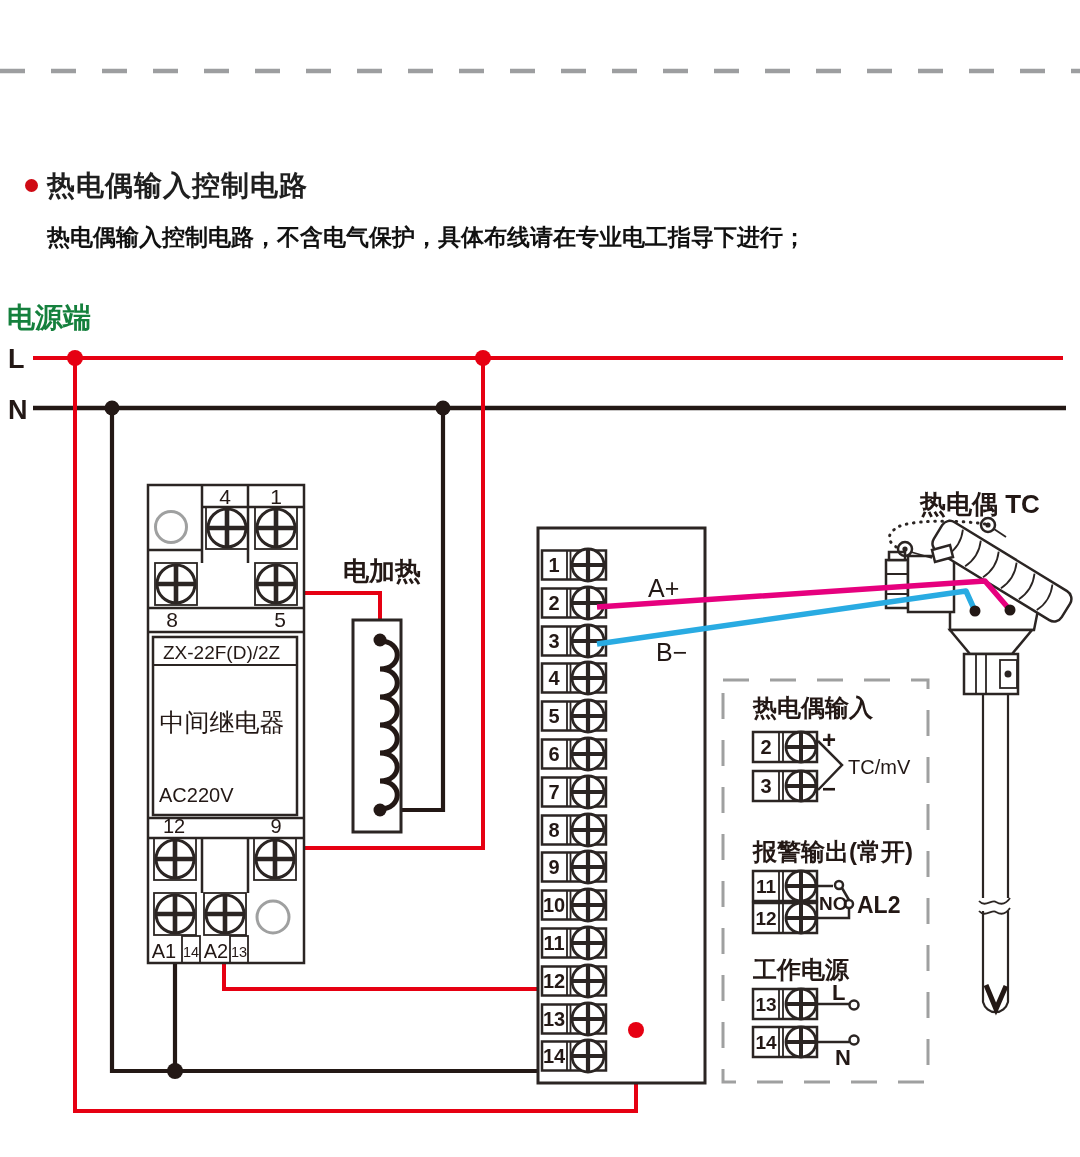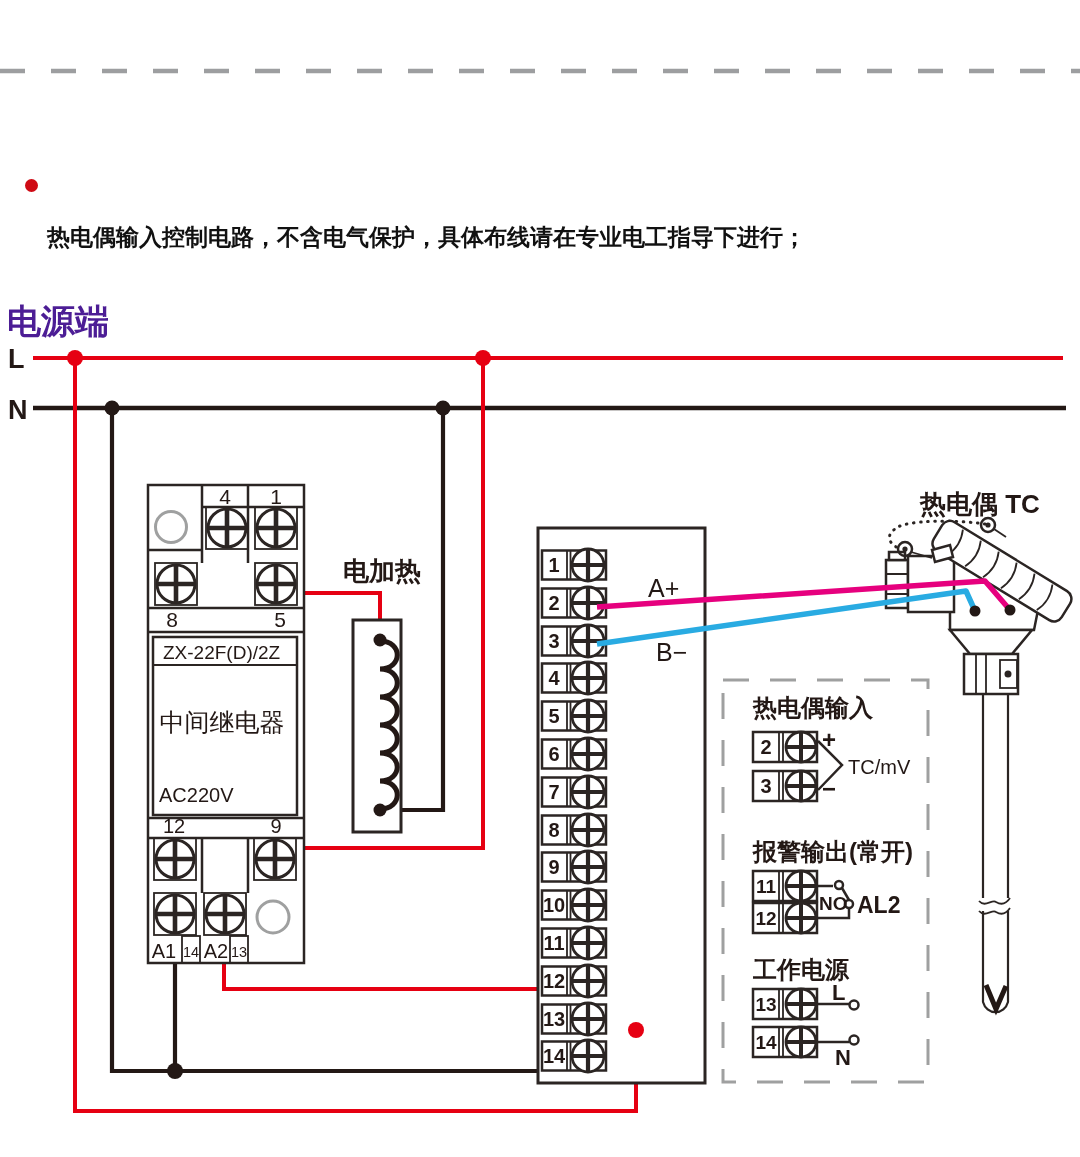--- a/index.html
+++ b/index.html
@@ -2,36 +2,37 @@
 <html><head>
 <meta charset="utf-8">
 <style>
   html,body{margin:0;padding:0;background:#fff;}
   .stage{position:relative;width:1080px;height:1157px;background:#fff;overflow:hidden;
          font-family:"Liberation Sans",sans-serif;color:#231815;}
   .abs{position:absolute;}
   .bullet{width:13px;height:13px;border-radius:50%;background:#cf0a14;}
   .title{font-size:28px;font-weight:600;letter-spacing:1px;color:#1f1f1f;}
   .subtitle{font-size:23px;font-weight:700;color:#111;}
-  .power-label{font-size:34px;font-weight:600;color:#4c1d95;text-align:center;}
+  .power-label{font-size:28px;font-weight:600;color:#15803d;text-align:center;}
   svg text{font-family:"Liberation Sans",sans-serif;fill:#231815;}
   .ln{stroke:#2b2523;stroke-width:2.5;fill:none;}
   .lnw{stroke:#2b2523;stroke-width:2.5;fill:#fff;}
   .lnw3{stroke:#2b2523;stroke-width:3;fill:#fff;}
   .thin{stroke:#2b2523;stroke-width:1.8;fill:none;}
   .wr{stroke:#e60012;stroke-width:4;fill:none;}
   .wk{stroke:#231815;stroke-width:4.2;fill:none;}
   .gray{stroke:#9fa0a0;fill:none;}
 </style>
 </head>
 <body>
 
 <div class="stage">
 
   <div class="abs bullet" style="left:25px;top:179px"></div>
+  <div class="abs title" style="left:47px;top:167px">热电偶输入控制电路</div>
   <div class="abs subtitle" style="left:47px;top:222px">热电偶输入控制电路，不含电气保护，具体布线请在专业电工指导下进行；</div>
   <div class="abs power-label" style="left:7px;top:299px">电源端</div>
 
   <svg class="abs" style="left:0;top:0" width="1080" height="1157" viewBox="0 0 1080 1157">
     <defs>
       <g id="scrS">
           <circle r="16" fill="#fff" stroke="#2b2523" stroke-width="2.8"></circle>
           <path d="M-15 0H15M0 -15V15" stroke="#2b2523" stroke-width="4.2" fill="none"></path>
         </g>
       <g id="scrL">

